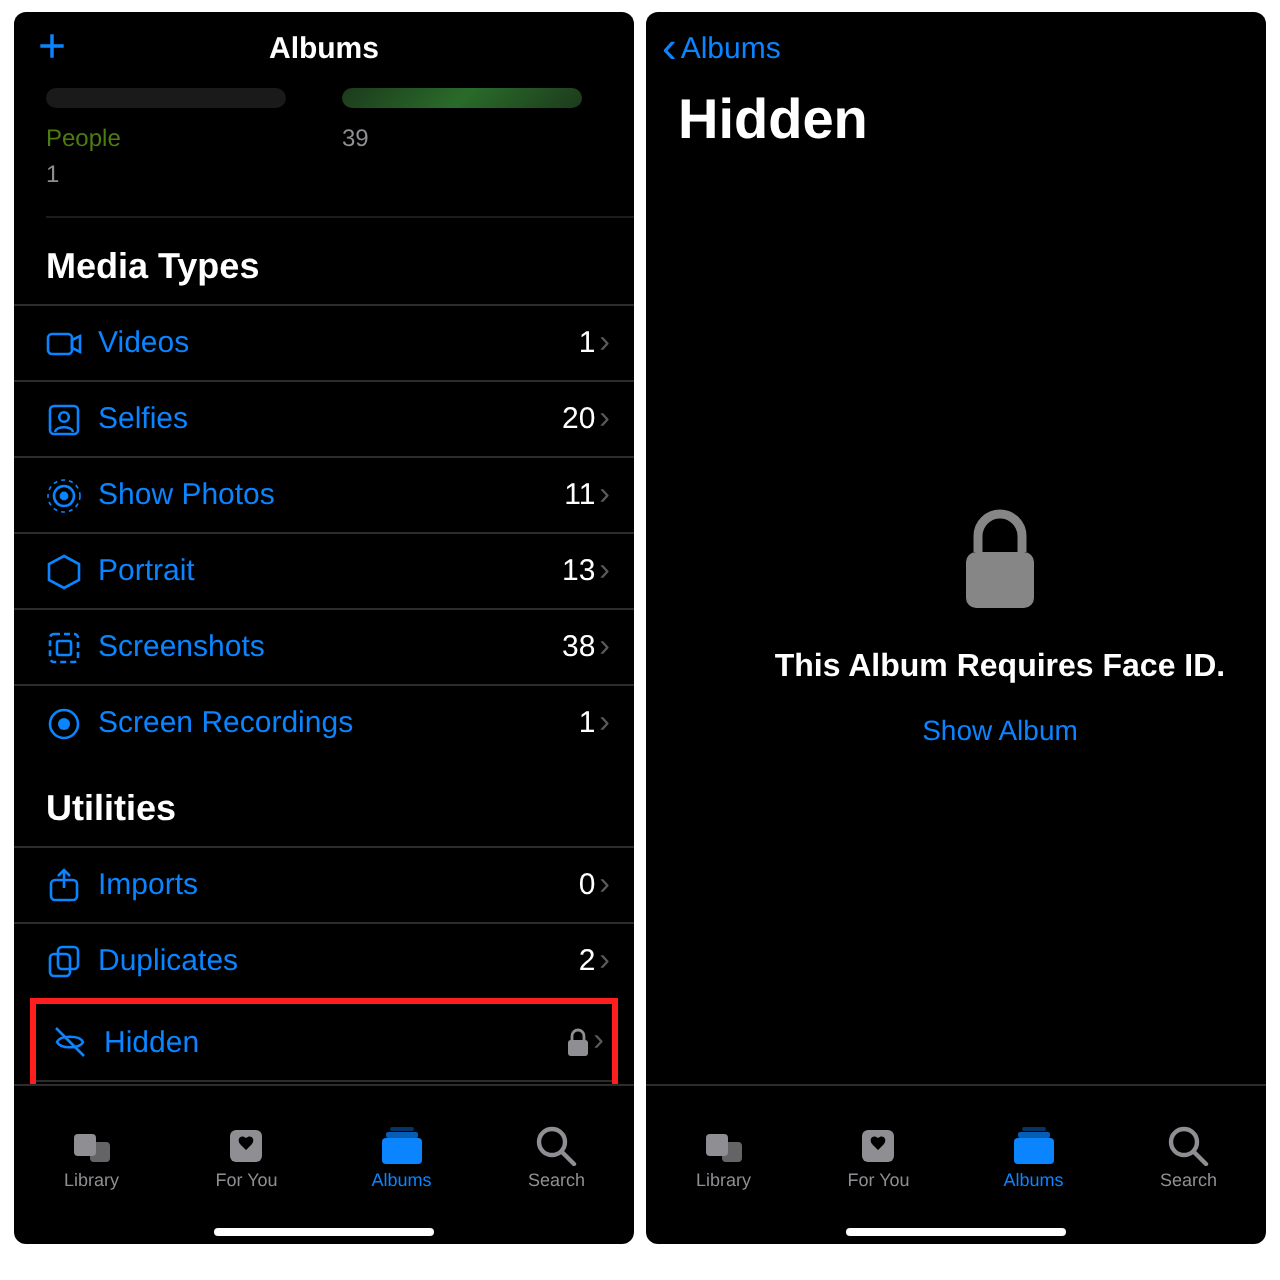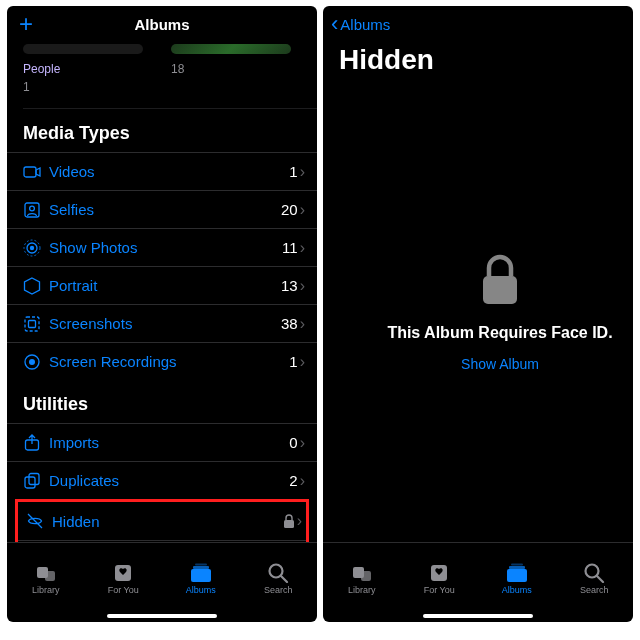--- a/index.html
+++ b/index.html
@@ -47,21 +47,21 @@
     font-size: 12px;
     line-height: 1.5;
   }
   .thumb {
     width: 120px; height: 10px;
     background: #1a1a1a;
     border-radius: 8px;
     margin-bottom: 6px;
   }
   .thumb.places { background: linear-gradient(135deg,#1c3a1c,#2a6b2a,#1c3a1c); }
-  .toprow .label { color: #c4b5fd; }
+  .toprow .label { color: #4d7c0f; }
   .toprow .count { color: #8e8e93; }
   .hr { height: 1px; background: #1c1c1e; margin-left: 16px; }
   .section-title {
     font-size: 18px; font-weight: 700;
     padding: 14px 1px 8px 16px;
   }
   .row {
     display: flex;
     align-items: center;
     height: 38px;
@@ -225,21 +225,21 @@
   </div>
   <div class="scroll1">
     <div class="toprow">
       <div>
         <div class="thumb"></div>
         <div class="label">People</div>
         <div class="count">1</div>
       </div>
       <div>
         <div class="thumb places"></div>
-        <div class="count">18</div>
+        <div class="count">39</div>
       </div>
     </div>
     <div class="hr"></div>
 
     <div class="section-title">Media Types</div>
 
     <div class="row">
       <span class="icon">
           <svg viewBox="0 0 18 18">
             <use href="#i-video"></use>

